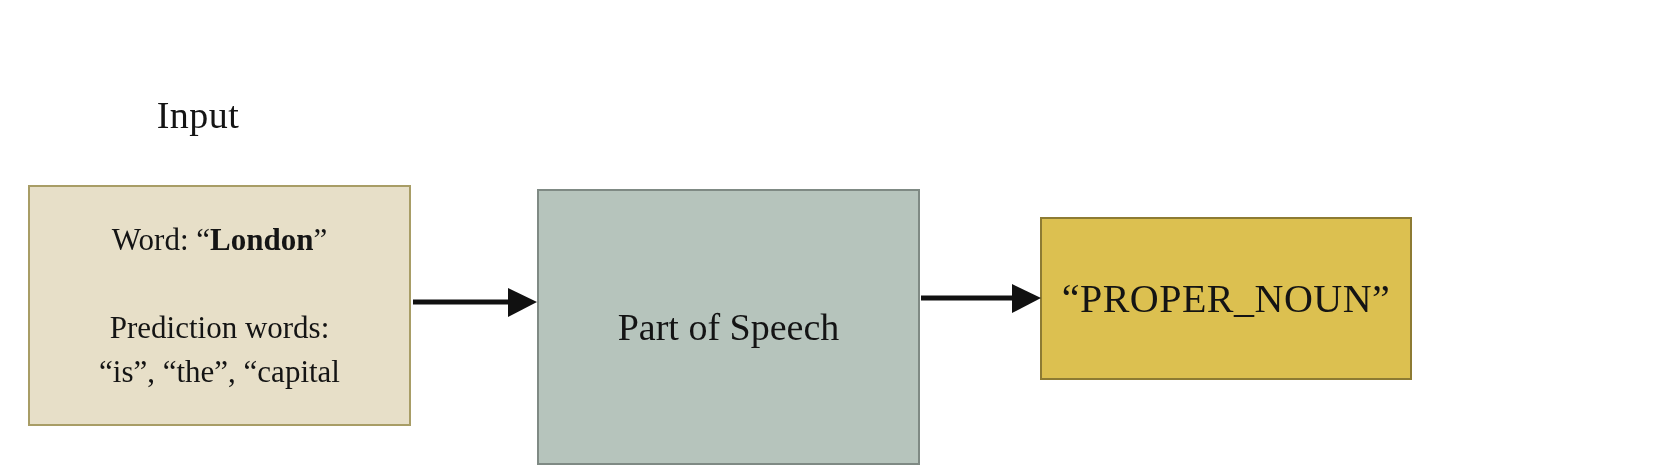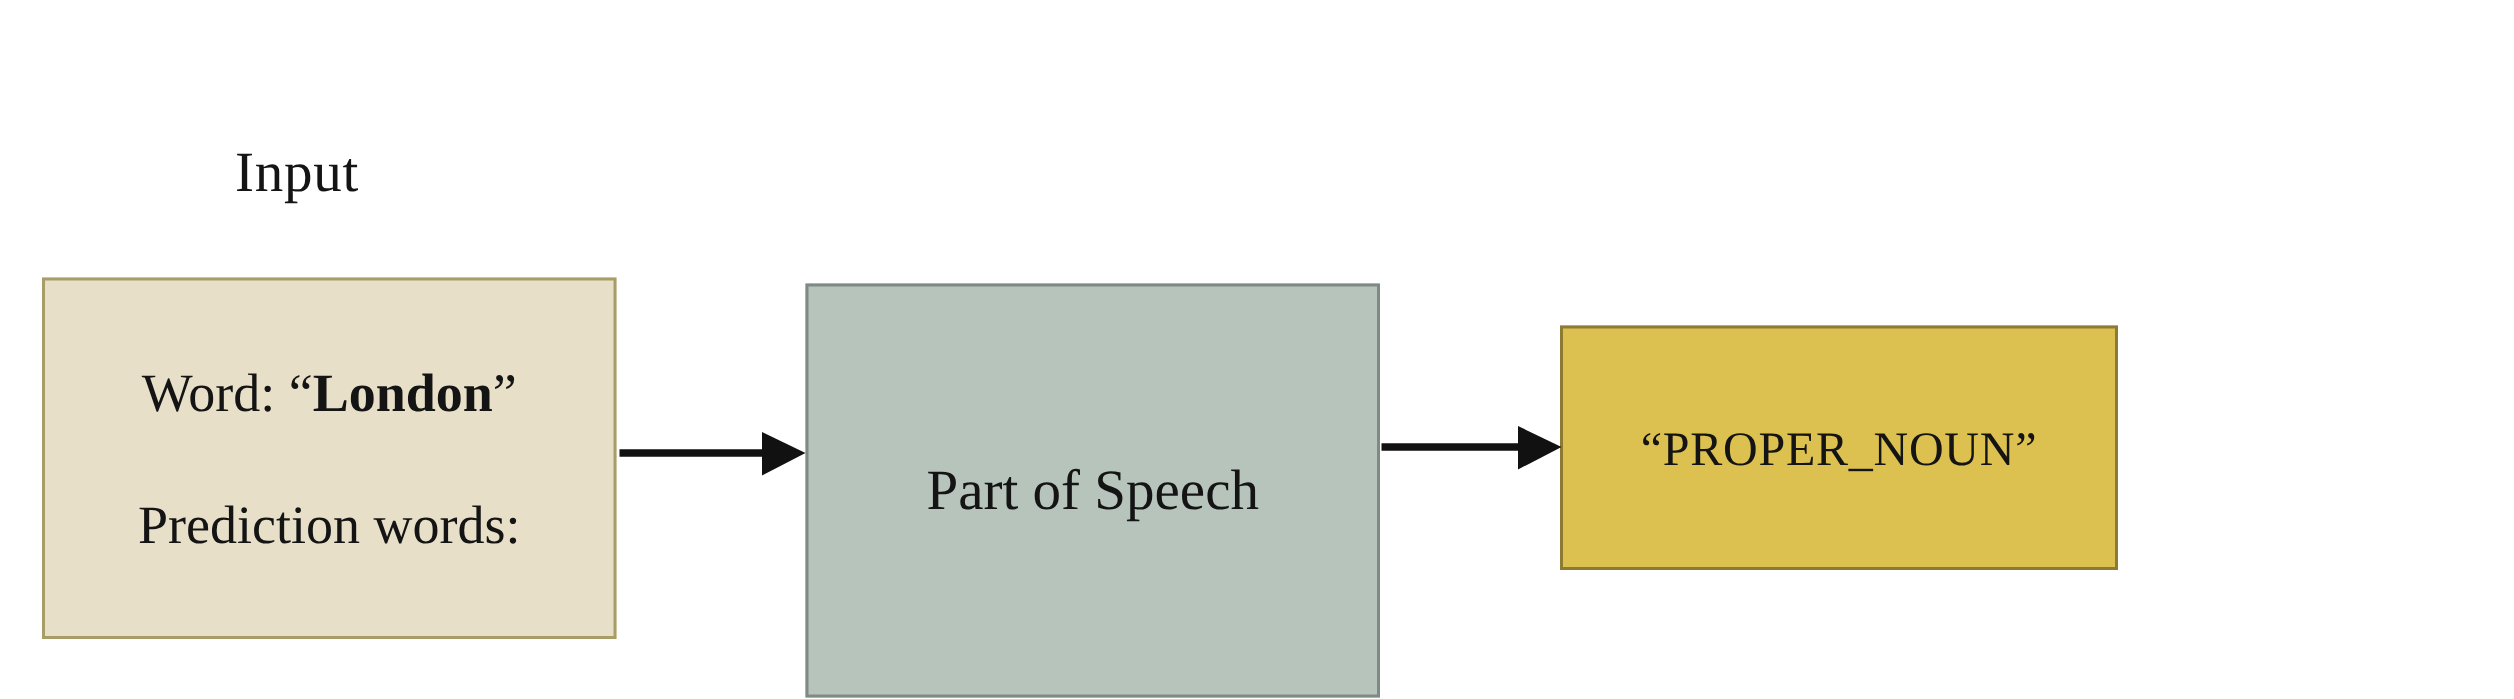--- a/index.html
+++ b/index.html
@@ -39,21 +39,21 @@
     justify-content: center;
     text-align: center;
   }
   .input-box {
     left: 28px;
     top: 185px;
     width: 383px;
     height: 241px;
     background: var(--input-fill, #e7dfc8);
     border-color: var(--input-border, #a89d66);
-    font-size: 36px;
+    font-size: 31px;
     line-height: 44px;
   }
   .input-box .blank-line { height: 44px; }
   .bold { font-weight: 700; }
 
   .model-box {
     left: 537px;
     top: 189px;
     width: 383px;
     height: 276px;
@@ -62,21 +62,21 @@
     font-size: 38px;
     line-height: 52px;
   }
   .output-box {
     left: 1040px;
     top: 217px;
     width: 372px;
     height: 163px;
     background: var(--output-fill, #dcc050);
     border-color: var(--output-border, #8d7b33);
-    font-size: 32px;
+    font-size: 40px;
     line-height: 44px;
     letter-spacing: 0.5px;
   }
   svg.arrows {
     position: absolute;
     left: 0; top: 0;
     width: 1676px;
     height: 466px;
     pointer-events: none;
   }
@@ -88,20 +88,21 @@
 
 <div class="canvas">
 
   <div class="flow-label" id="input-label">Input</div>
 
 
   <div class="box input-box">
     <div><span>Word: “</span><span class="bold">London</span><span>”</span></div>
     <div class="blank-line"></div>
     <div>Prediction words:</div>
+    <div>“is”, “the”, “capital</div>
   </div>
 
   <div class="box model-box">
     <div>Part of Speech</div>
   </div>
 
   <div class="box output-box">
     <div>“PROPER_NOUN”</div>
   </div>
 

